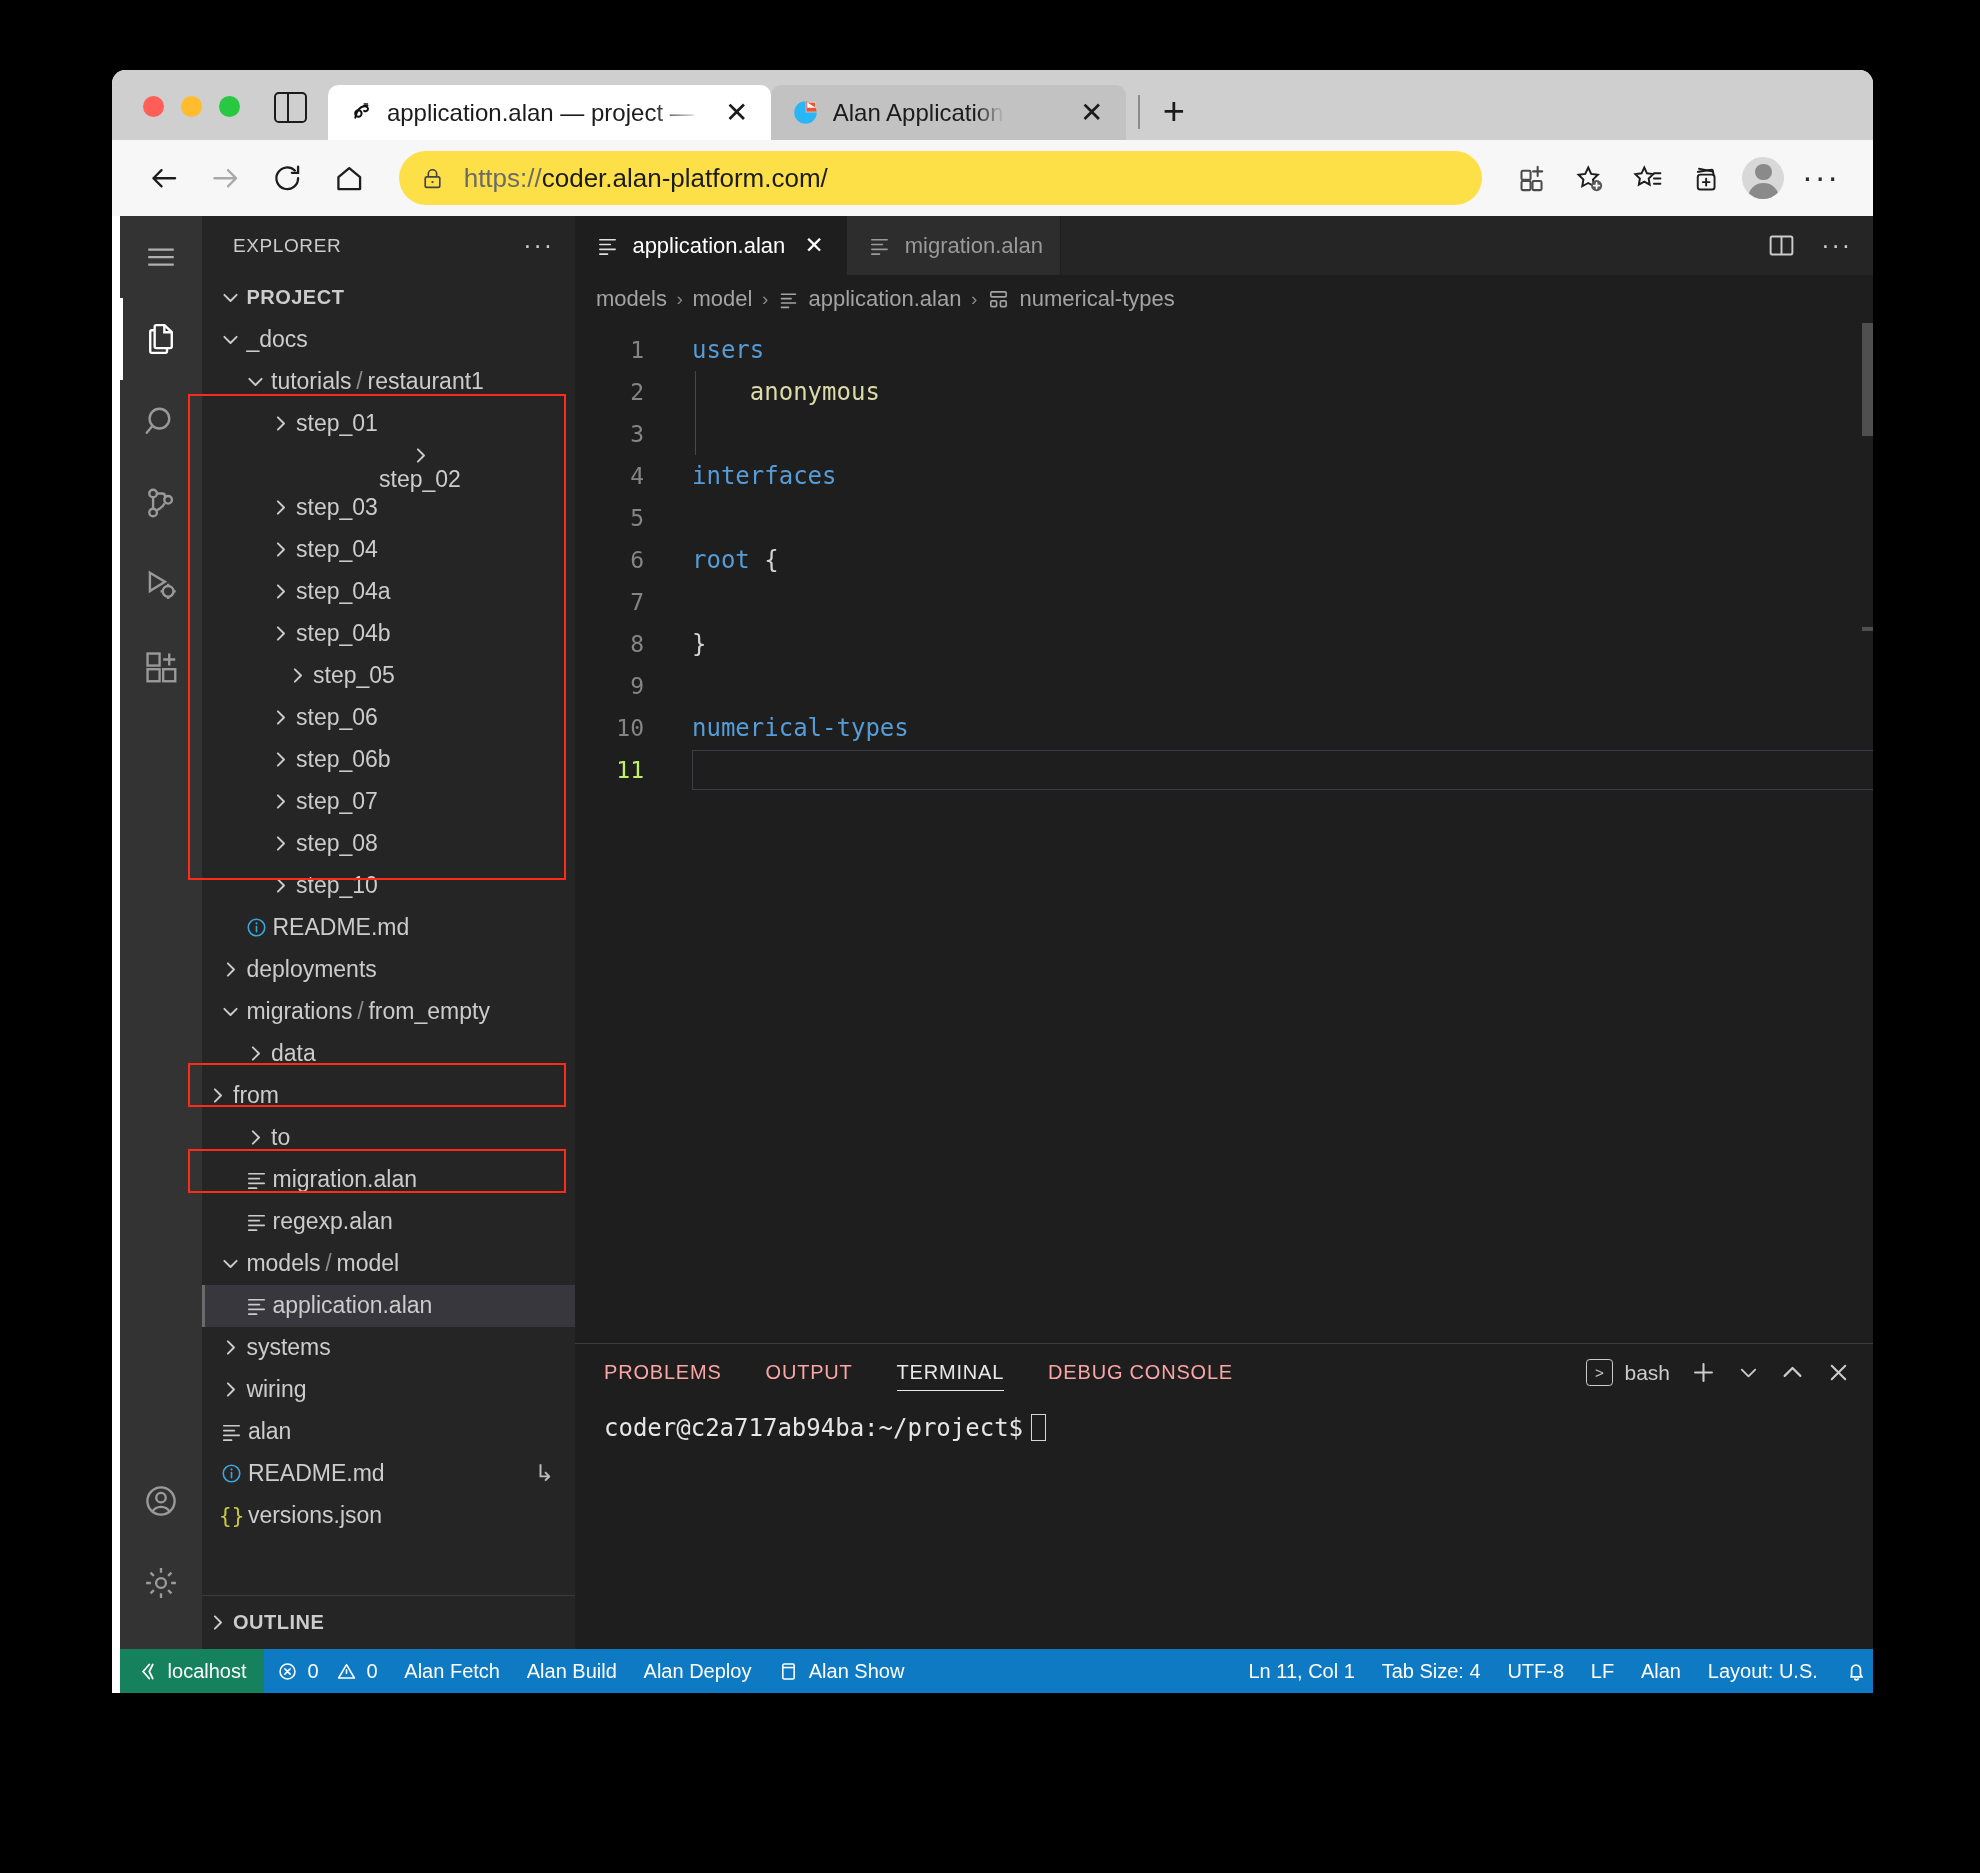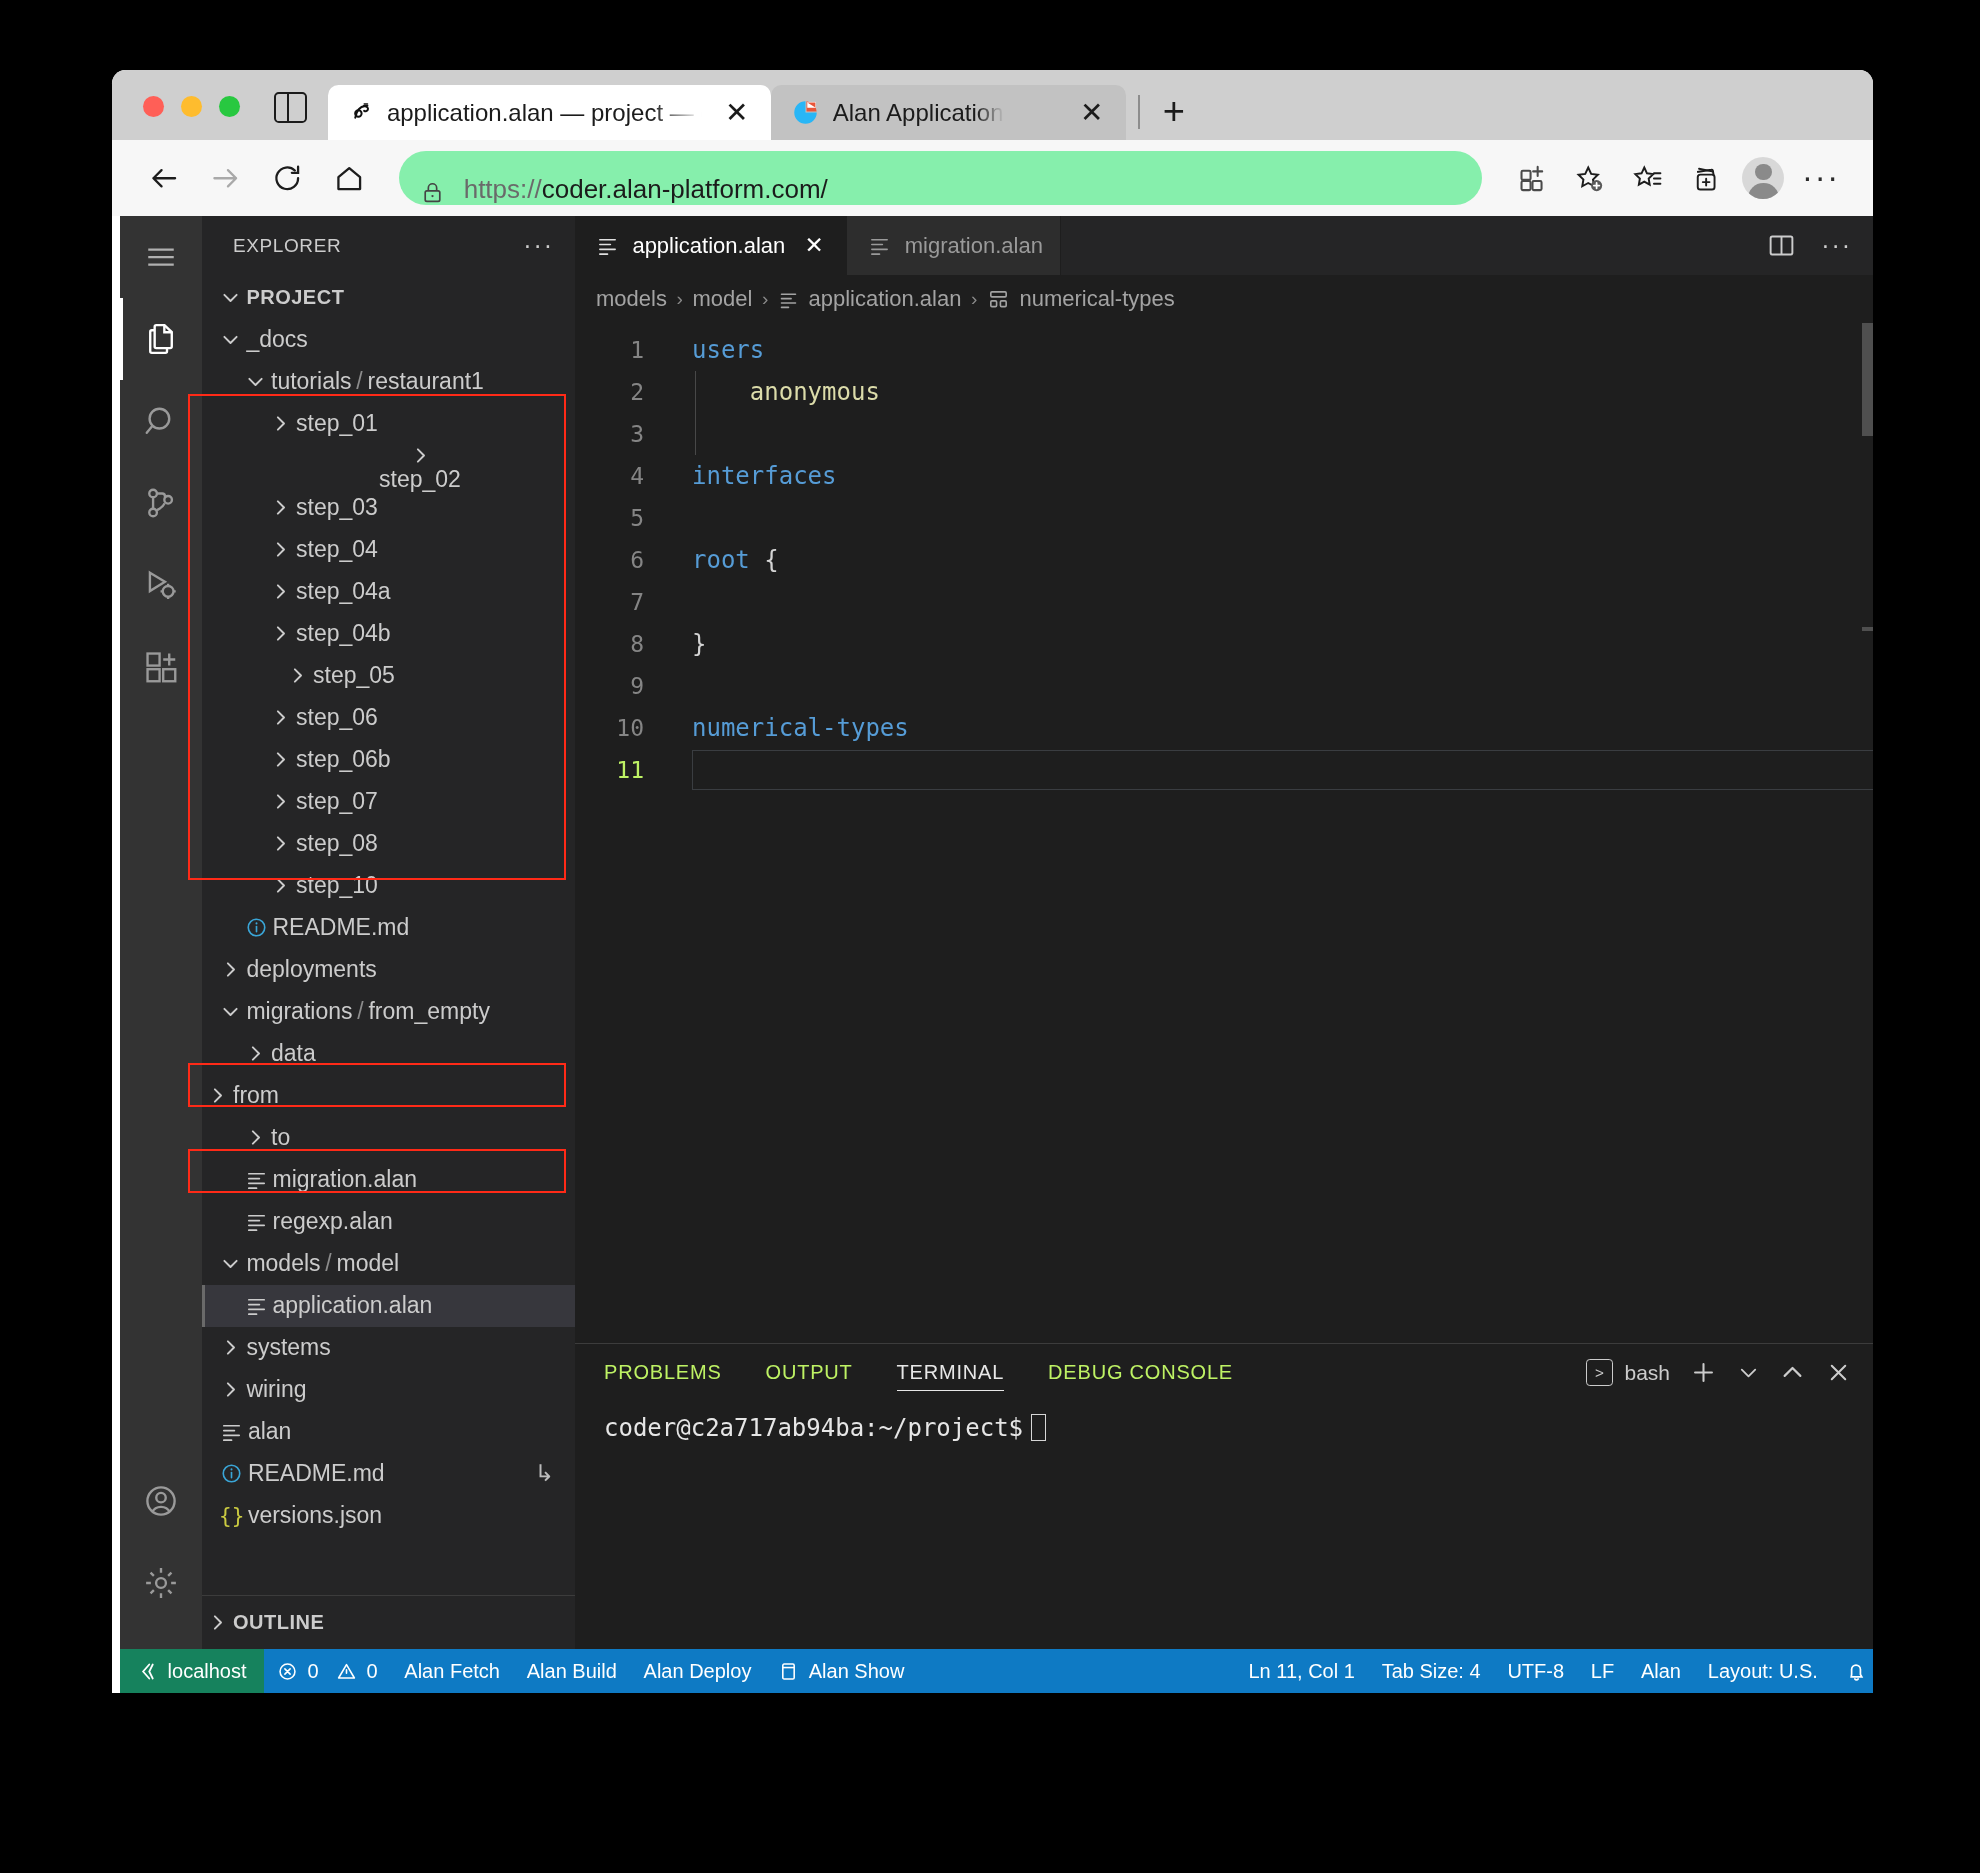--- a/index.html
+++ b/index.html
@@ -105,23 +105,23 @@
     width: 54px; height: 54px;
     display: flex; align-items: center; justify-content: center;
     border-radius: 6.7px;
     cursor: pointer;
     color: #1d1d1d;
     flex: none;
   }
   .urlbar {
     flex: 1;
     height: 54px;
-    background: #86efac;
+    background: #fde047;
     border-radius: 27px;
-    display: flex; align-items: flex-end;
+    display: flex; align-items: center;
     gap: 19px;
     padding: 0 21px;
     margin: 0 15.3px;
     font-size: 26px;
     color: #1b1b1b;
     cursor: text;
   }
   .url-scheme { color: #6a6a6a; }
   .tb-right { display: flex; align-items: center; gap: 3.8px; }
   .avatar-circle {
@@ -289,21 +289,21 @@
   .panel {
     height: 306px; background: #1e1e1e;
     border-top: 1px solid #3c3c3c;
     flex: none; display: flex; flex-direction: column;
   }
   .panel-tabs {
     height: 57px; display: flex; align-items: center;
     padding-left: 29px; gap: 44px; flex: none;
   }
   .ptab {
-    font-size: 20px; letter-spacing: 0.8px; color: #bef264; cursor: pointer;
+    font-size: 20px; letter-spacing: 0.8px; color: #fca5a5; cursor: pointer;
     position: relative; height: 57px; display:flex; align-items:center;
   }
   .ptab.active { color: #e7e7e7; }
   .ptab.active::after {
     content:""; position:absolute; left:0; right:0; bottom:9.6px; height:1.9px; background:#e7e7e7;
   }
   .panel-actions { margin-left: auto; display:flex; align-items:center; gap:19px; padding-right:29px; color:#cccccc; }
   .shell-pill {
     display:flex; align-items:center; gap:11.5px; font-size:21px; color:#cccccc; cursor:pointer;
   }

